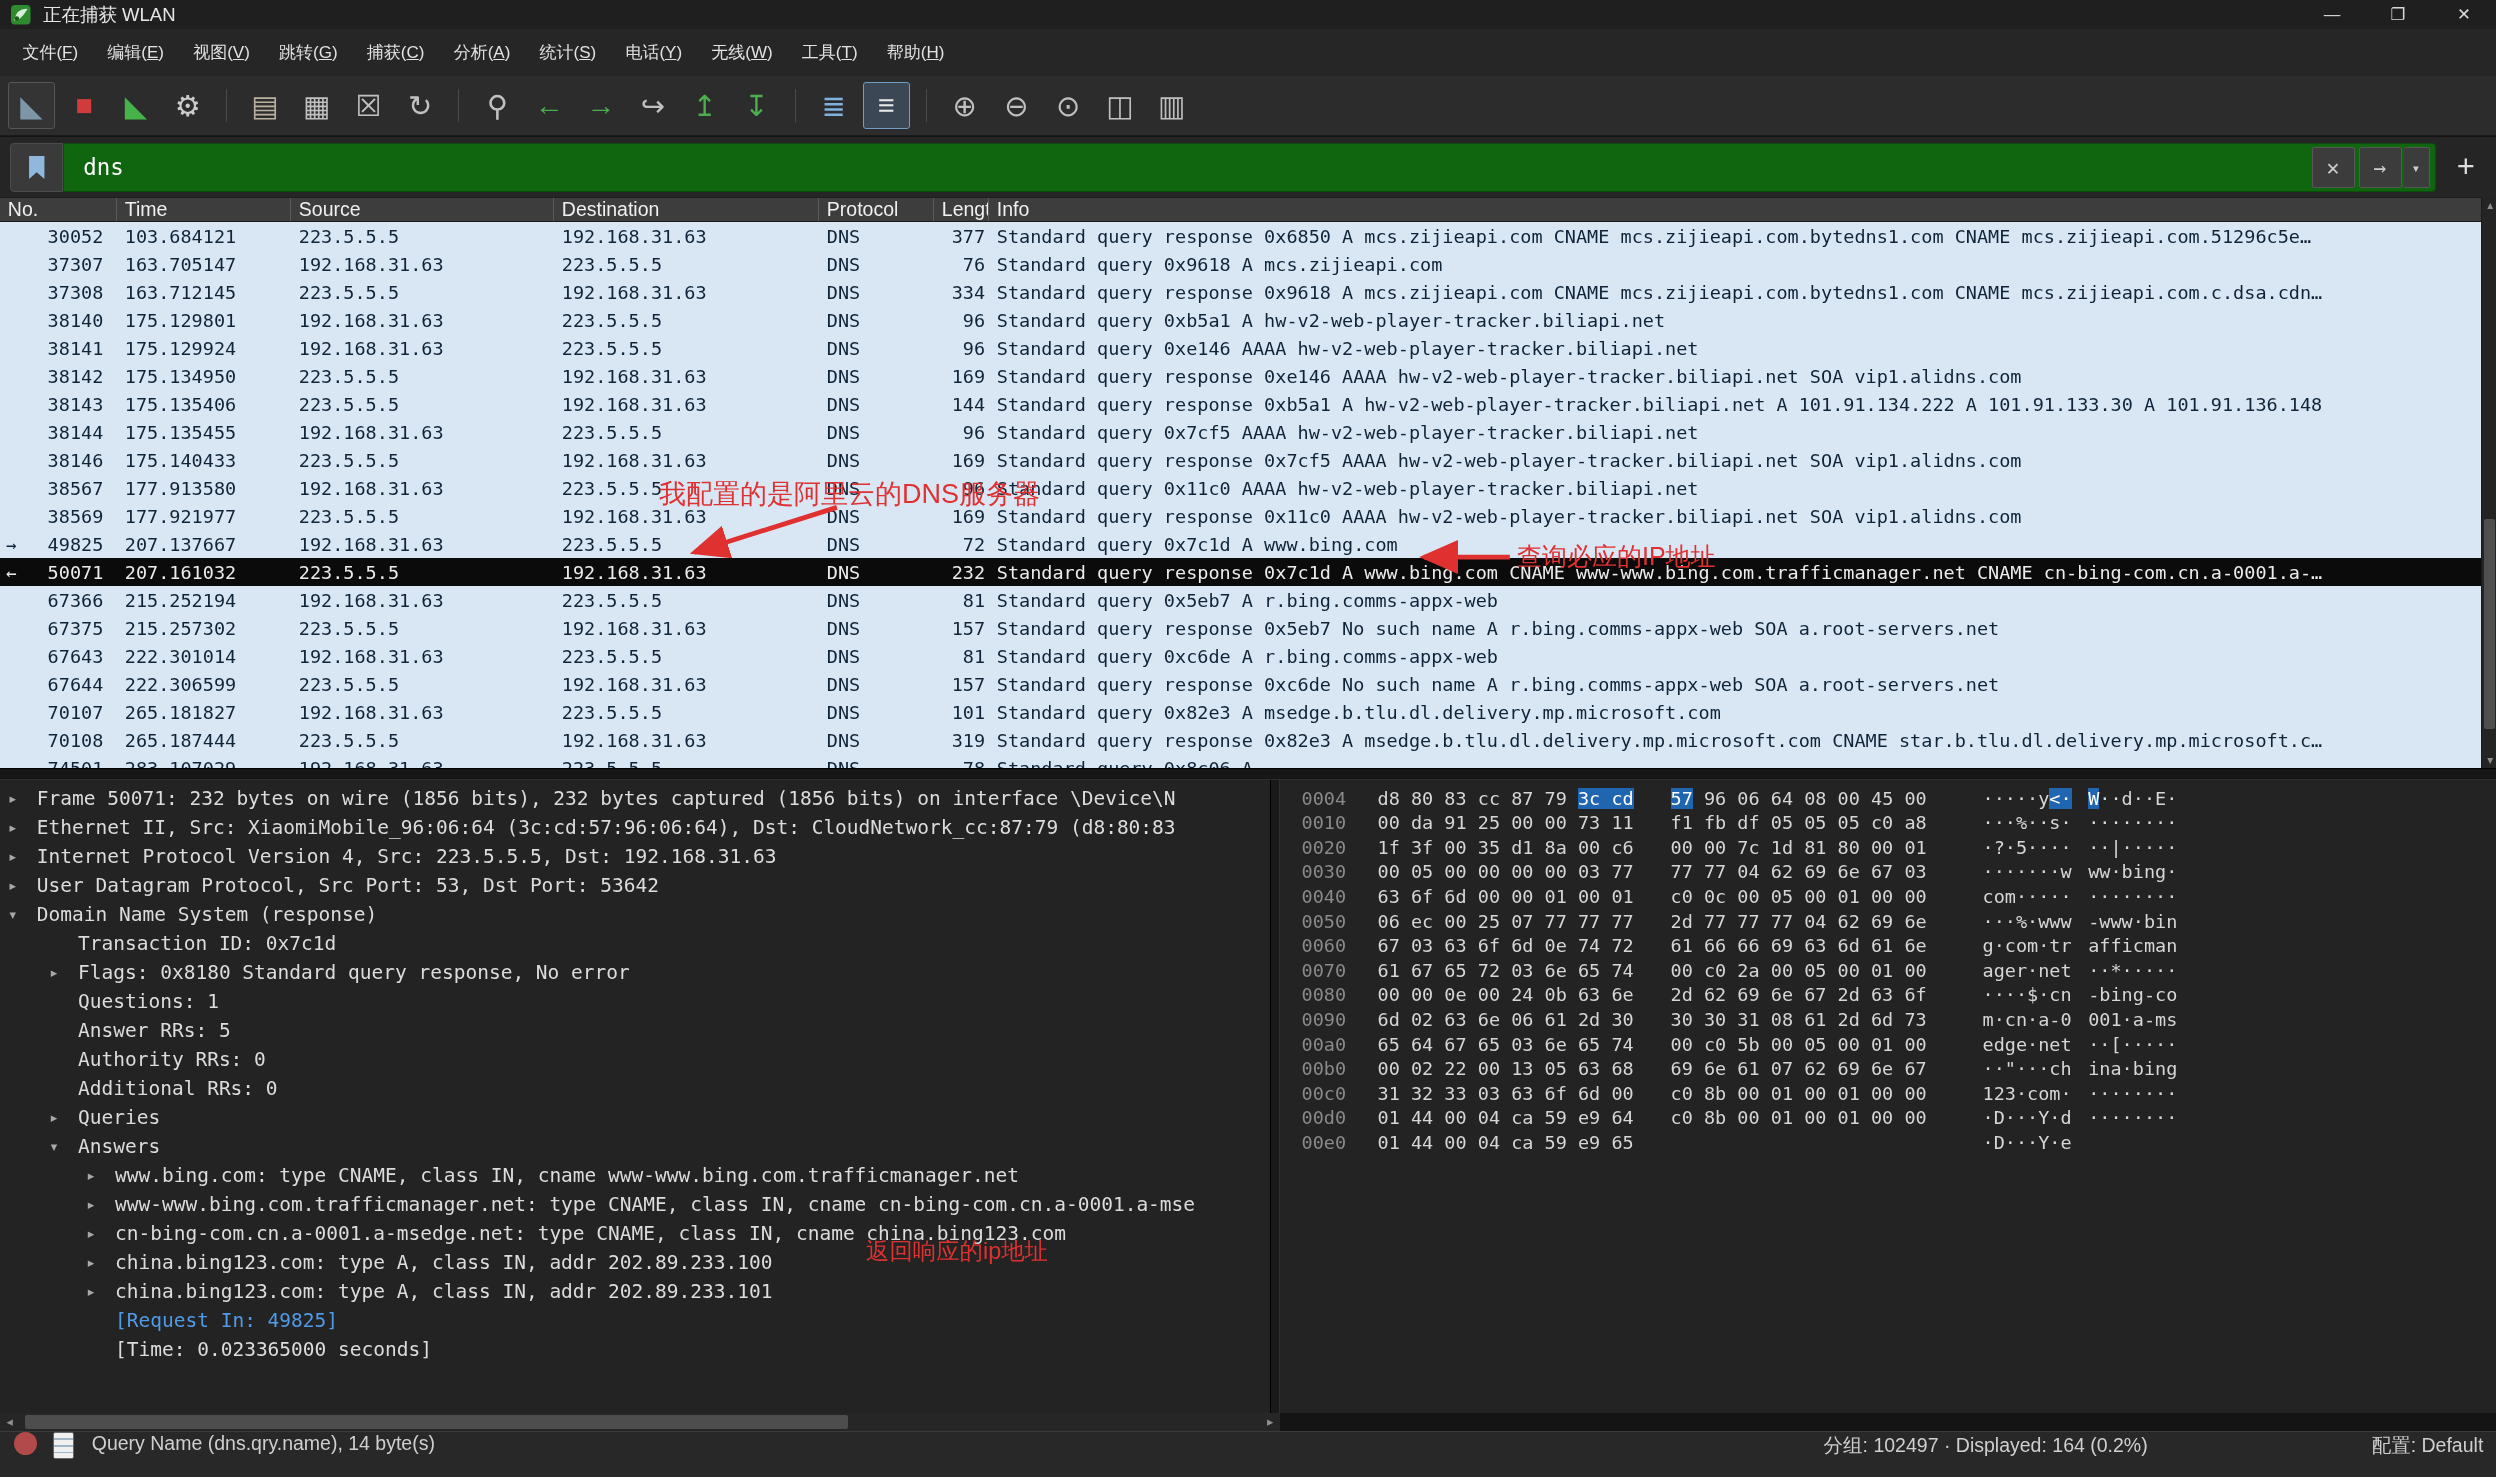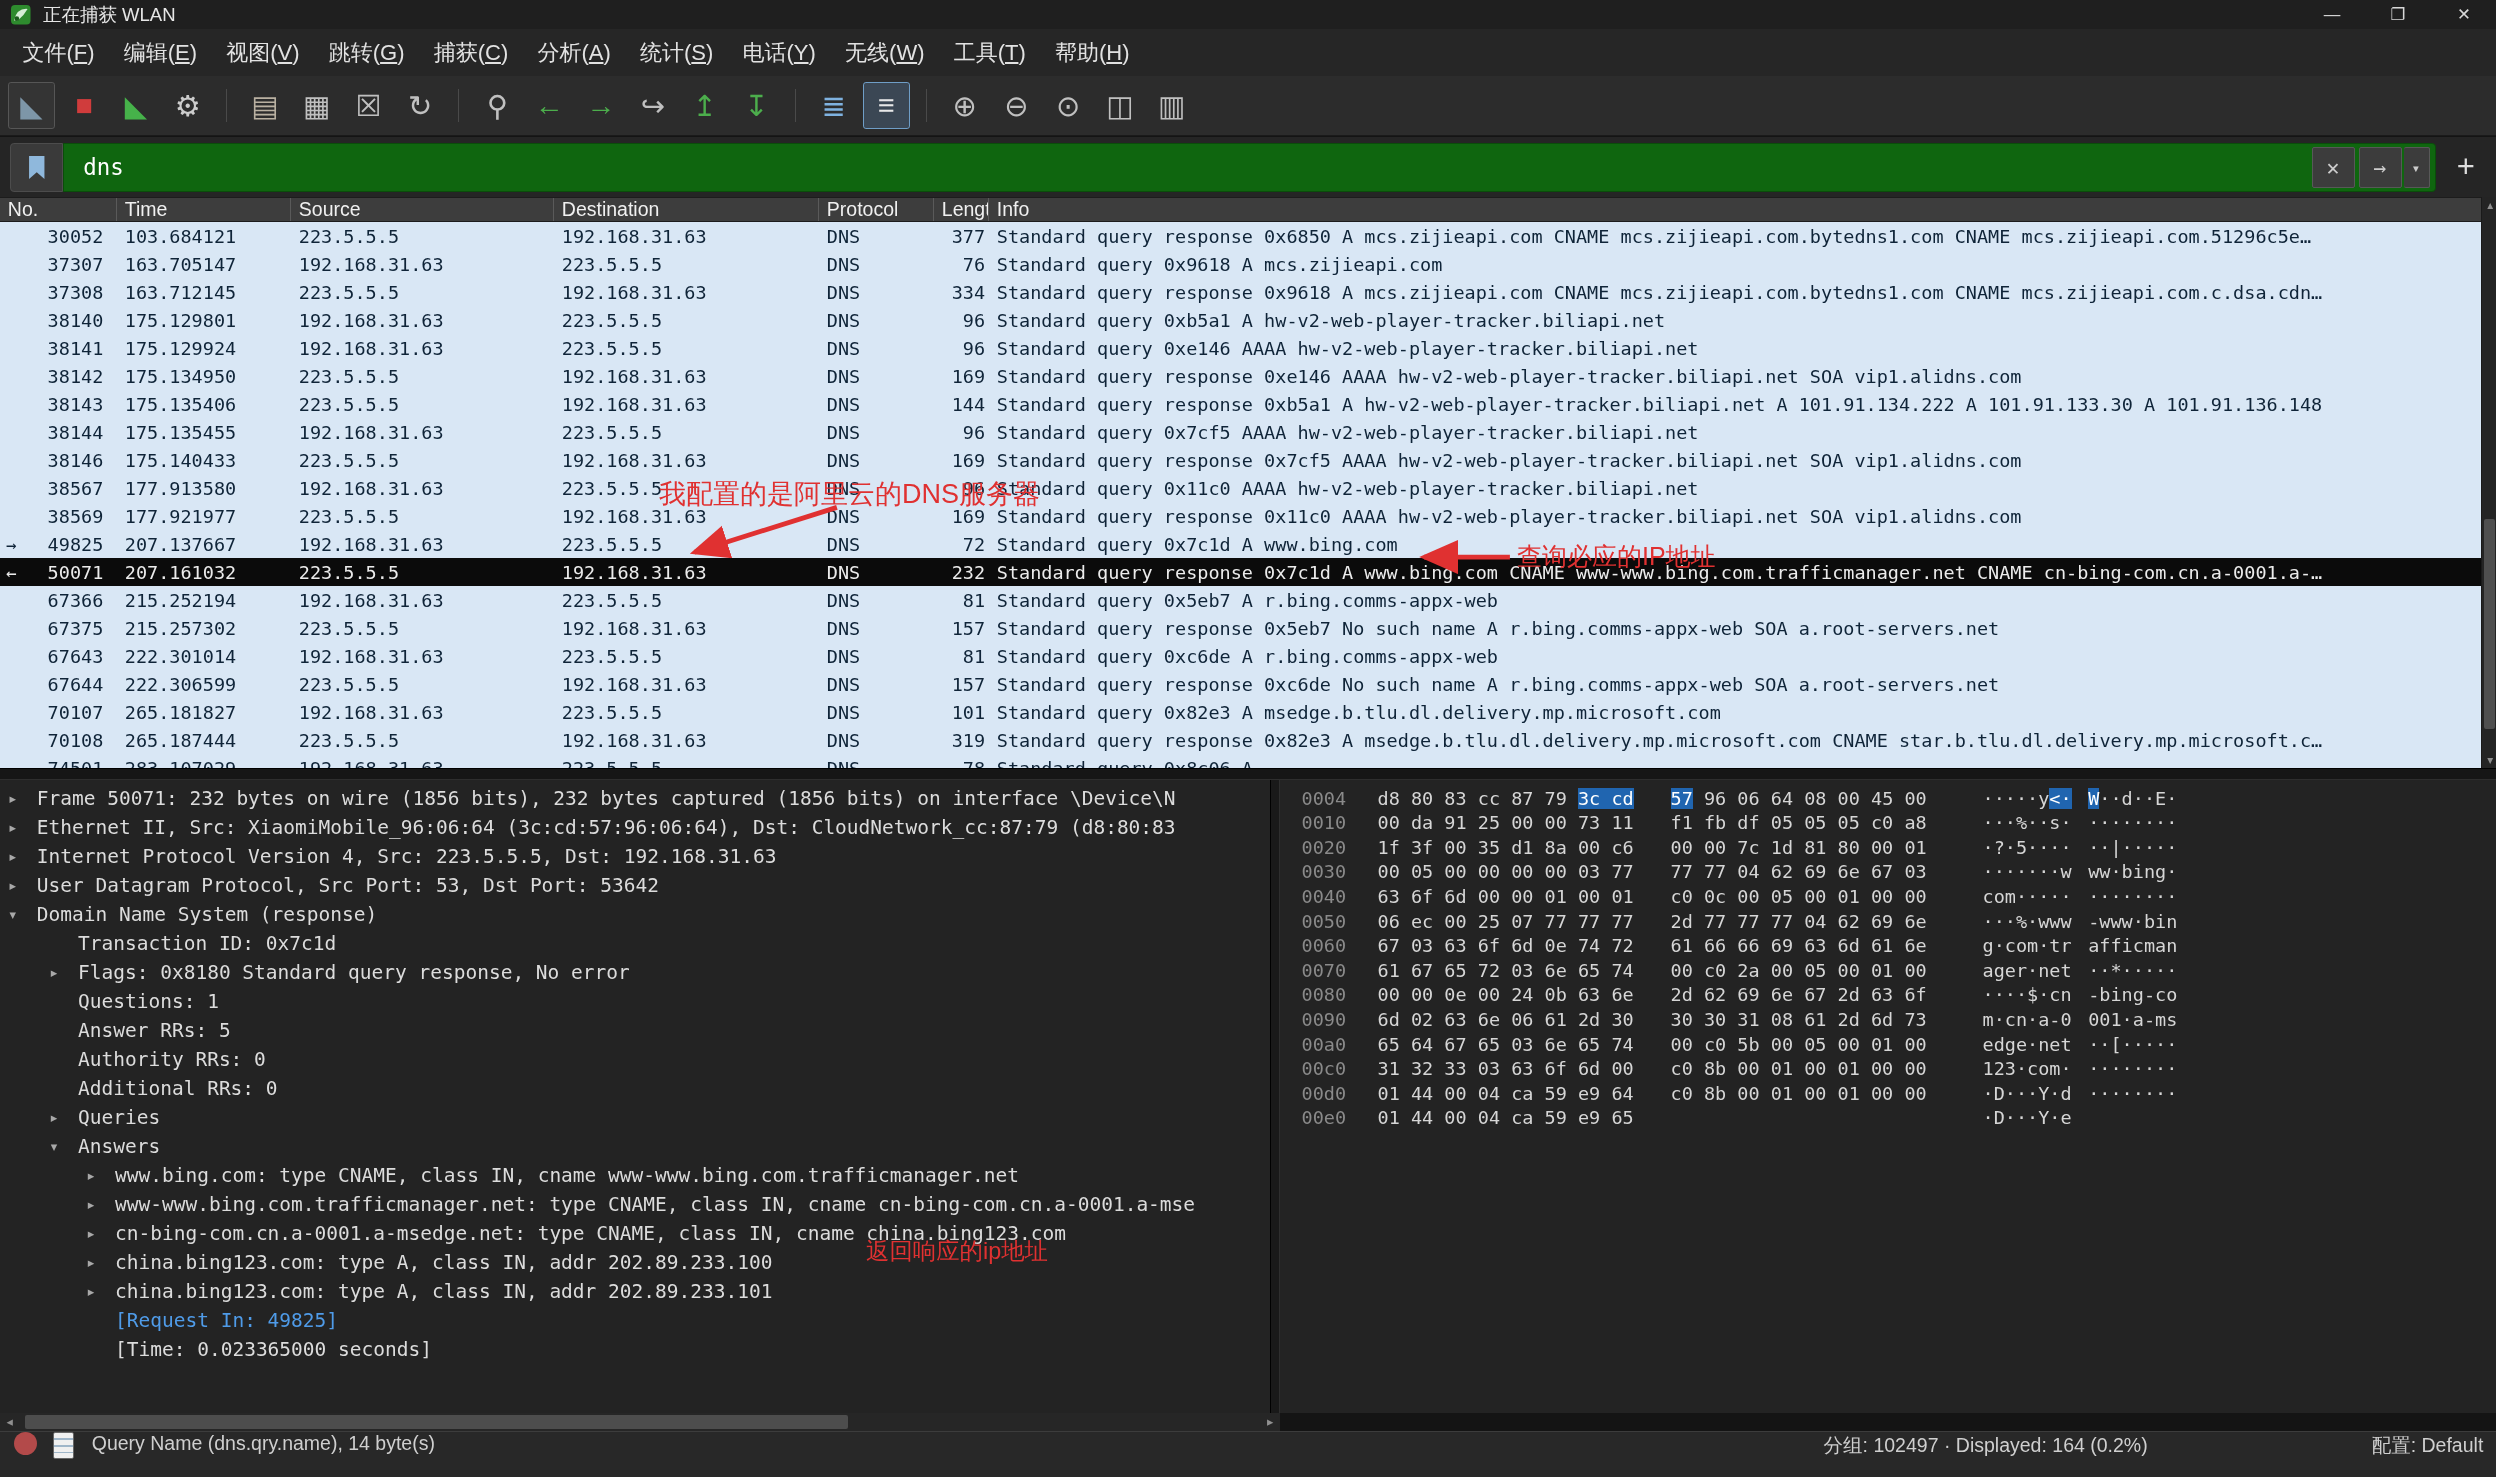--- a/index.html
+++ b/index.html
@@ -12,21 +12,21 @@
             display:flex;align-items:center;}
   .app-icon{margin-left:9.8px;display:flex;align-items:center;}
   .title-text{color:#e6e6e6;font-size:18.5px;margin-left:11.7px;}
   .win-controls{margin-left:auto;display:flex;height:100%;}
   .win-btn{width:66px;height:100%;display:flex;align-items:center;justify-content:center;
            color:#d8d8d8;font-size:16.6px;}
 
   
   .menubar{position:absolute;left:0;top:29px;width:2497px;height:47px;background:#262626;
            display:flex;align-items:center;padding-left:7.8px;box-sizing:border-box;}
-  .menu-item{color:#e2e2e2;font-size:22px;padding:0 14.6px;line-height:47px;white-space:nowrap;}
+  .menu-item{color:#e2e2e2;font-size:17px;padding:0 14.6px;line-height:47px;white-space:nowrap;}
 
   
   .toolbar{position:absolute;left:0;top:76px;width:2497px;height:60px;background:#2c2c2c;
            display:flex;align-items:center;padding-left:7.8px;box-sizing:border-box;gap:6.8px;
            border-bottom:1px solid #1a1a1a;}
   .ticon{width:45px;height:45px;font-size:29px;display:flex;align-items:center;justify-content:center;
          border-radius:2.9px;}
   .ticon.boxed{border:1px solid #565656;background:#343434;}
   .ticon.active{border:1px solid #6f9ec7;background:#3b4754;}
   .tsep{width:1px;height:33px;background:#4a4a4a;margin:0 8.8px;}
@@ -493,20 +493,21 @@
     <div class="hexrow"><span class="hoff">0010</span><span class="hb1">00 da 91 25 00 00 73 11</span><span class="hb2">f1 fb df 05 05 05 c0 a8</span><span class="ha1">···%··s·</span><span class="ha2">········</span></div>
     <div class="hexrow"><span class="hoff">0020</span><span class="hb1">1f 3f 00 35 d1 8a 00 c6</span><span class="hb2">00 00 7c 1d 81 80 00 01</span><span class="ha1">·?·5····</span><span class="ha2">··|·····</span></div>
     <div class="hexrow"><span class="hoff">0030</span><span class="hb1">00 05 00 00 00 00 03 77</span><span class="hb2">77 77 04 62 69 6e 67 03</span><span class="ha1">·······w</span><span class="ha2">ww·bing·</span></div>
     <div class="hexrow"><span class="hoff">0040</span><span class="hb1">63 6f 6d 00 00 01 00 01</span><span class="hb2">c0 0c 00 05 00 01 00 00</span><span class="ha1">com·····</span><span class="ha2">········</span></div>
     <div class="hexrow"><span class="hoff">0050</span><span class="hb1">06 ec 00 25 07 77 77 77</span><span class="hb2">2d 77 77 77 04 62 69 6e</span><span class="ha1">···%·www</span><span class="ha2">-www·bin</span></div>
     <div class="hexrow"><span class="hoff">0060</span><span class="hb1">67 03 63 6f 6d 0e 74 72</span><span class="hb2">61 66 66 69 63 6d 61 6e</span><span class="ha1">g·com·tr</span><span class="ha2">afficman</span></div>
     <div class="hexrow"><span class="hoff">0070</span><span class="hb1">61 67 65 72 03 6e 65 74</span><span class="hb2">00 c0 2a 00 05 00 01 00</span><span class="ha1">ager·net</span><span class="ha2">··*·····</span></div>
     <div class="hexrow"><span class="hoff">0080</span><span class="hb1">00 00 0e 00 24 0b 63 6e</span><span class="hb2">2d 62 69 6e 67 2d 63 6f</span><span class="ha1">····$·cn</span><span class="ha2">-bing-co</span></div>
     <div class="hexrow"><span class="hoff">0090</span><span class="hb1">6d 02 63 6e 06 61 2d 30</span><span class="hb2">30 30 31 08 61 2d 6d 73</span><span class="ha1">m·cn·a-0</span><span class="ha2">001·a-ms</span></div>
     <div class="hexrow"><span class="hoff">00a0</span><span class="hb1">65 64 67 65 03 6e 65 74</span><span class="hb2">00 c0 5b 00 05 00 01 00</span><span class="ha1">edge·net</span><span class="ha2">··[·····</span></div>
+    <div class="hexrow"><span class="hoff">00b0</span><span class="hb1">00 02 22 00 13 05 63 68</span><span class="hb2">69 6e 61 07 62 69 6e 67</span><span class="ha1">··"···ch</span><span class="ha2">ina·bing</span></div>
     <div class="hexrow"><span class="hoff">00c0</span><span class="hb1">31 32 33 03 63 6f 6d 00</span><span class="hb2">c0 8b 00 01 00 01 00 00</span><span class="ha1">123·com·</span><span class="ha2">········</span></div>
     <div class="hexrow"><span class="hoff">00d0</span><span class="hb1">01 44 00 04 ca 59 e9 64</span><span class="hb2">c0 8b 00 01 00 01 00 00</span><span class="ha1">·D···Y·d</span><span class="ha2">········</span></div>
     <div class="hexrow"><span class="hoff">00e0</span><span class="hb1">01 44 00 04 ca 59 e9 65</span><span class="hb2"></span><span class="ha1">·D···Y·e</span><span class="ha2"></span></div>
   </div>
 
 <div class="hscroll">
   <div class="harrow">◂</div>
   <div class="hthumb"></div>
   <div class="harrow right">▸</div>
 </div>

